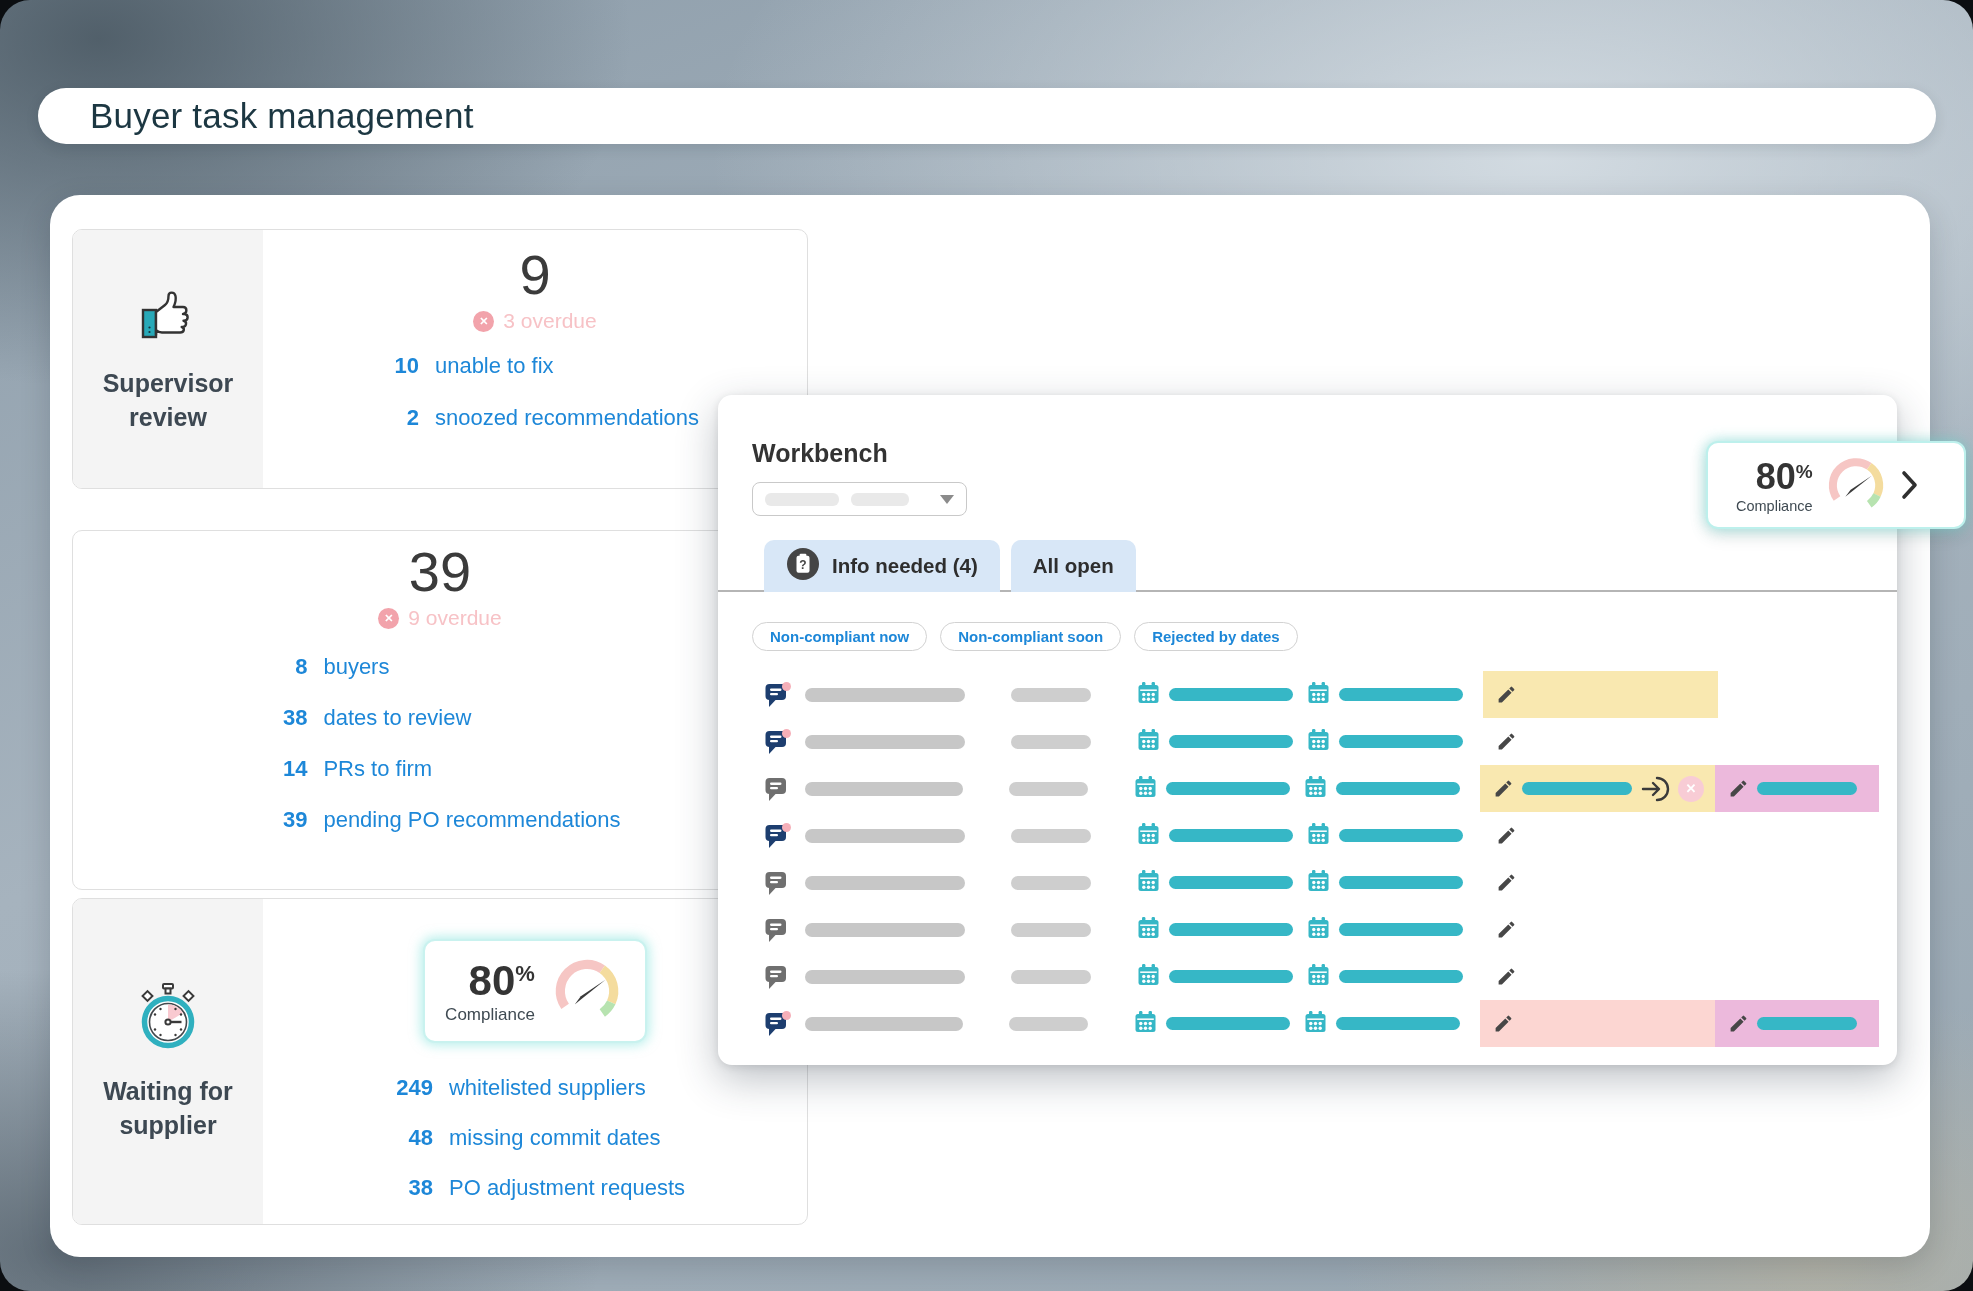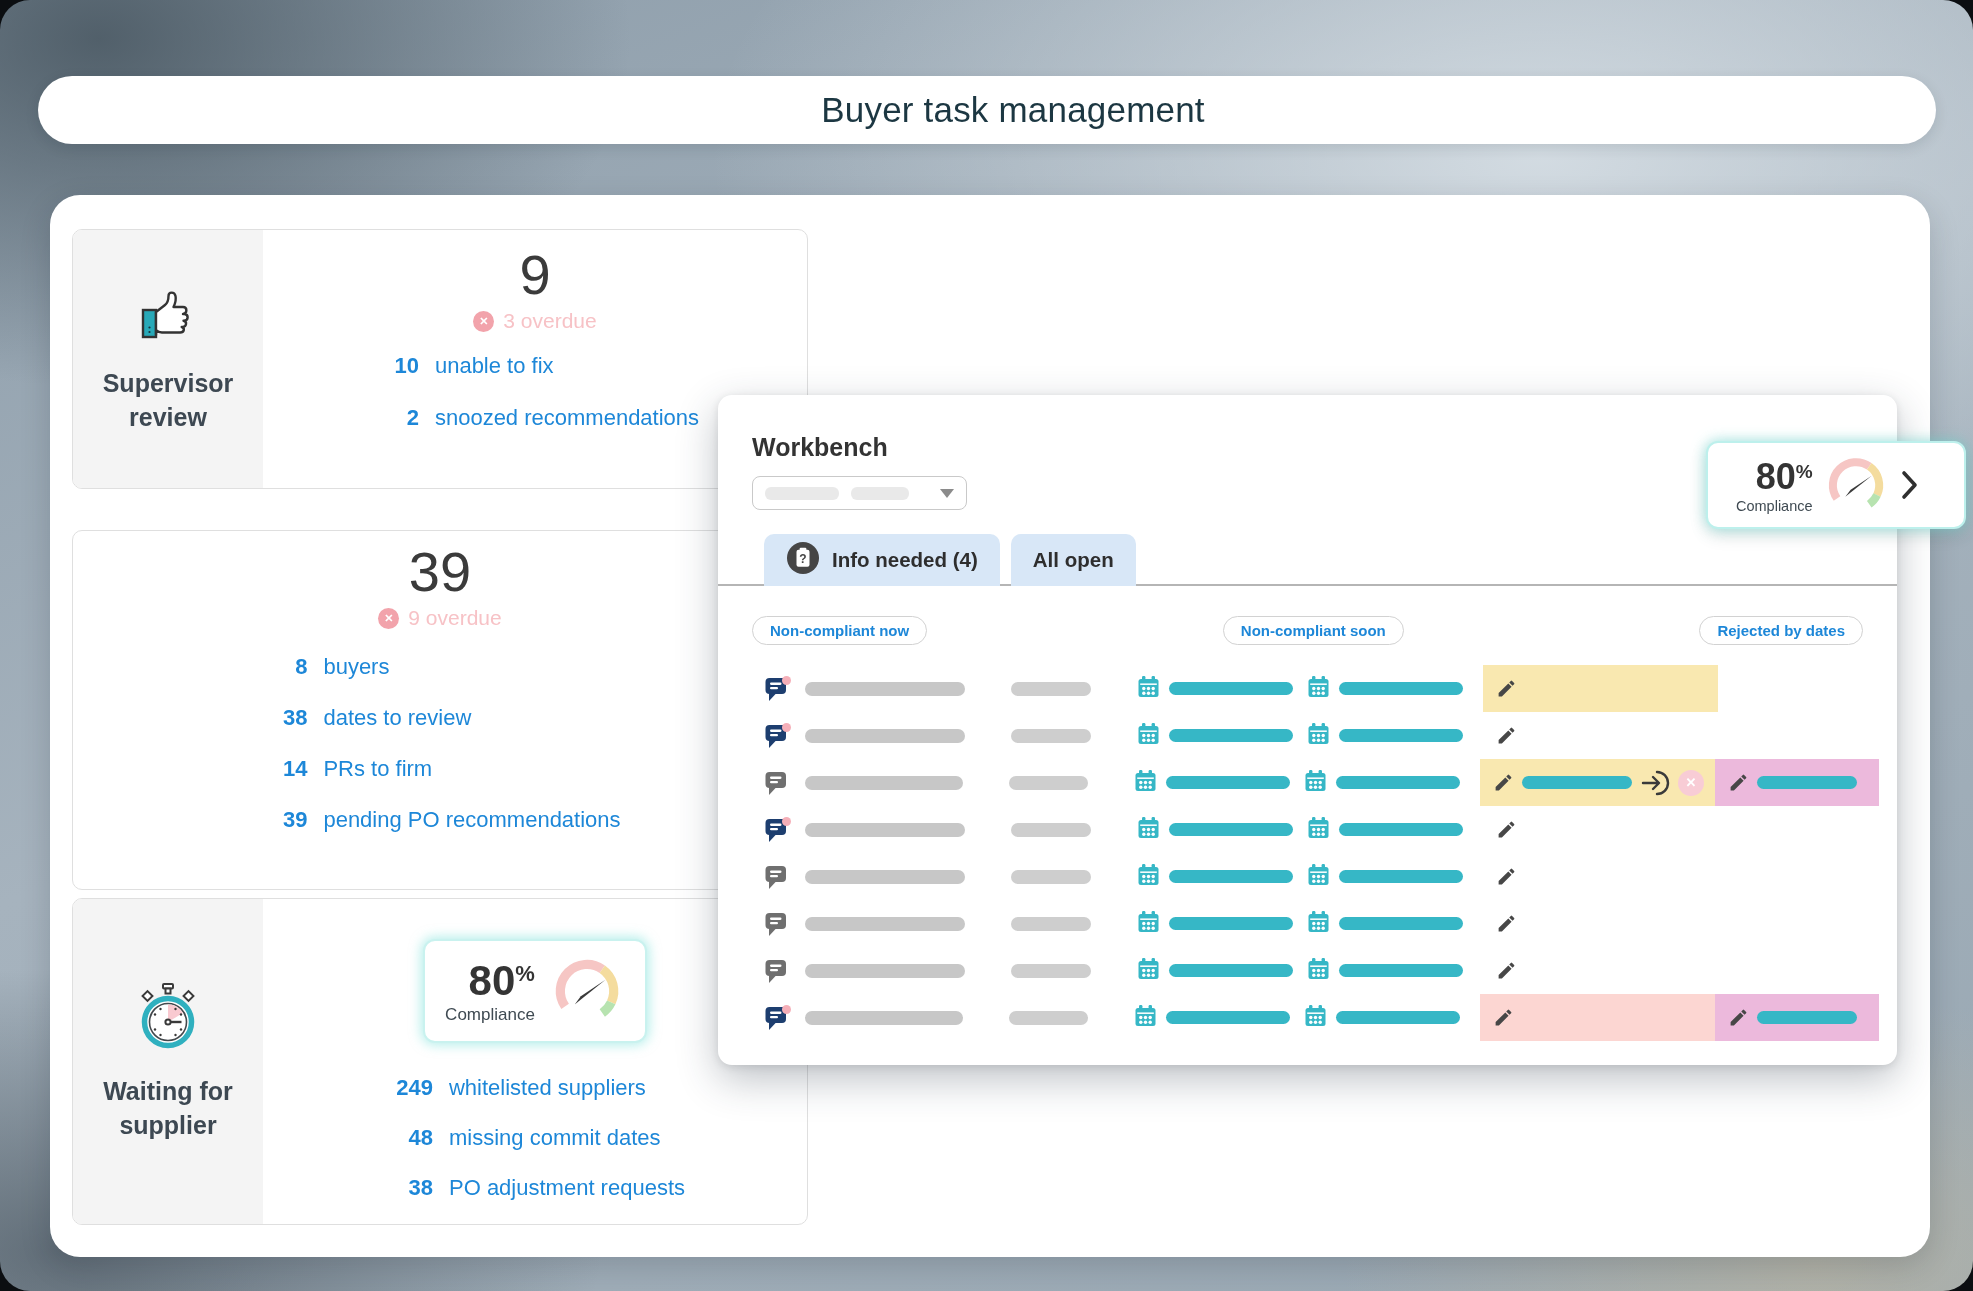--- a/index.html
+++ b/index.html
@@ -7,24 +7,23 @@
   .screen{
     position:relative; width:1973px; height:1291px; border-radius:30px; overflow:hidden;
     background:
       radial-gradient(60% 50% at 78% 12%, rgba(216,224,230,.9), rgba(216,224,230,0) 70%),
       radial-gradient(45% 45% at 5% 3%, rgba(66,80,90,.8), rgba(66,80,90,0) 60%),
       radial-gradient(50% 40% at 3% 97%, rgba(70,82,92,.7), rgba(70,82,92,0) 55%),
       radial-gradient(40% 35% at 92% 98%, rgba(197,186,158,.55), rgba(197,186,158,0) 60%),
       linear-gradient(160deg,#8d9daa 0%,#a6b3be 45%,#99a8b3 100%);
   }
   .topbar{
-    position:absolute; left:38px; top:76px; width:1898px; height:68px;
+    position:absolute; left:38px; top:88px; width:1898px; height:56px;
     background:#fff; border-radius:36px; display:flex; align-items:center;
     box-shadow:0 4px 14px rgba(20,30,40,.12);
-    justify-content:center;
   }
   .topbar h1{ margin-left:52px; font-size:35px; font-weight:400; color:#1c3742; letter-spacing:.2px; }
 
   .panel{
     position:absolute; left:50px; top:195px; width:1880px; height:1062px;
     background:#fff; border-radius:30px; box-shadow:0 10px 30px rgba(20,30,40,.18);
   }
 
   
   .card{
@@ -61,21 +60,21 @@
   .gauge-num .n{ font-size:42px; font-weight:600; color:#343434; }
   .gauge-num .u{ font-size:22px; font-weight:600; color:#343434; vertical-align:14px; }
   .gauge-num .lbl{ font-size:17px; color:#3f4a52; margin-top:0; }
 
   
   .workbench{
     position:absolute; left:718px; top:395px; width:1179px; height:670px; background:#fff;
     border-radius:14px; box-shadow:0 14px 40px rgba(35,50,65,.30), 0 2px 8px rgba(0,0,0,.10);
     padding:34px 34px 0; z-index:50;
   }
-  .wb-title{ font-size:25px; font-weight:700; color:#333; margin-top:4px; }
+  .wb-title{ font-size:25px; font-weight:700; color:#333; margin-top:10px; }
   .wb-select{
     margin-top:14px; width:215px; height:34px; border:1.5px solid #c9c9c9; border-radius:8px;
     display:flex; align-items:center; padding:0 12px; gap:12px; cursor:pointer; background:#fff;
   }
   .sk{ background:#e9e9e9; border-radius:6px; height:13px; display:inline-block; }
   .wb-select .s1{ width:74px; } .wb-select .s2{ width:58px; }
   .caret{ margin-left:auto; width:0; height:0; border-left:7px solid transparent;
           border-right:7px solid transparent; border-top:9px solid #8b8b8b; }
 
   .wb-tabs{ display:flex; align-items:flex-end; gap:11px; margin:24px 0 0 12px; position:relative; }
@@ -83,21 +82,21 @@
   .wb-tab{
     display:flex; align-items:center; gap:12px; height:52px; padding:0 22px;
     background:#d8e7f7; border-radius:10px 10px 0 0; font-size:20.5px; font-weight:700;
     color:#2e2e2e; cursor:pointer; position:relative;
   }
   .wb-tab.active{
     background:#fff; border:2px solid #454545; border-bottom:none; height:58px; padding:0 26px; z-index:2;
   }
   .wb-tab.active::after{ content:''; position:absolute; left:0; right:0; bottom:-2px; height:3px; background:#fff; }
 
-  .wb-chips{ display:flex; gap:13px; margin-top:30px;justify-content:space-between; }
+  .wb-chips{ display:flex; gap:13px; margin-top:30px; }
   .chip{
     border:1.5px solid #d2d2d2; border-radius:20px; padding:5px 17px; font-size:15px;
     font-weight:700; color:#1d87d8; background:#fff; cursor:pointer; white-space:nowrap;
   }
 
   .wb-rows{ margin-top:20px; margin-right:-16px; }
   .wb-row{ display:flex; align-items:center; height:47px; }
   .wb-row .msg{ margin-left:12px; margin-right:14px; width:27px; display:flex; cursor:pointer; }
   .wb-row .sk1{ width:160px; background:#c7c7c7; height:14px; border-radius:7px; margin-right:46px; }
   .wb-row .sk2{ width:80px;  background:#cecece; height:14px; border-radius:7px; margin-right:46px; }

